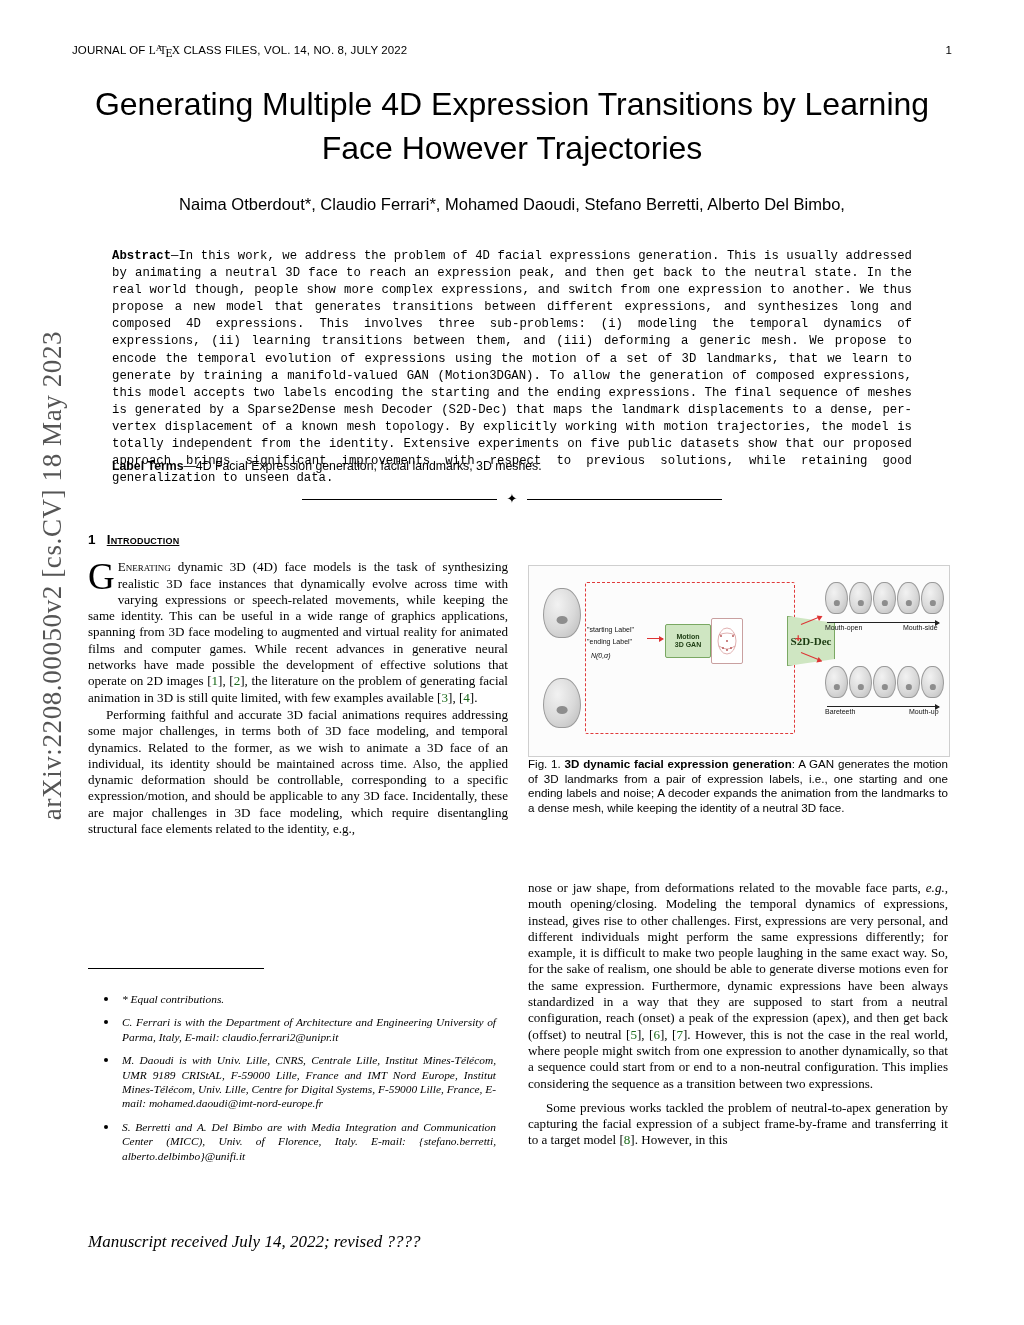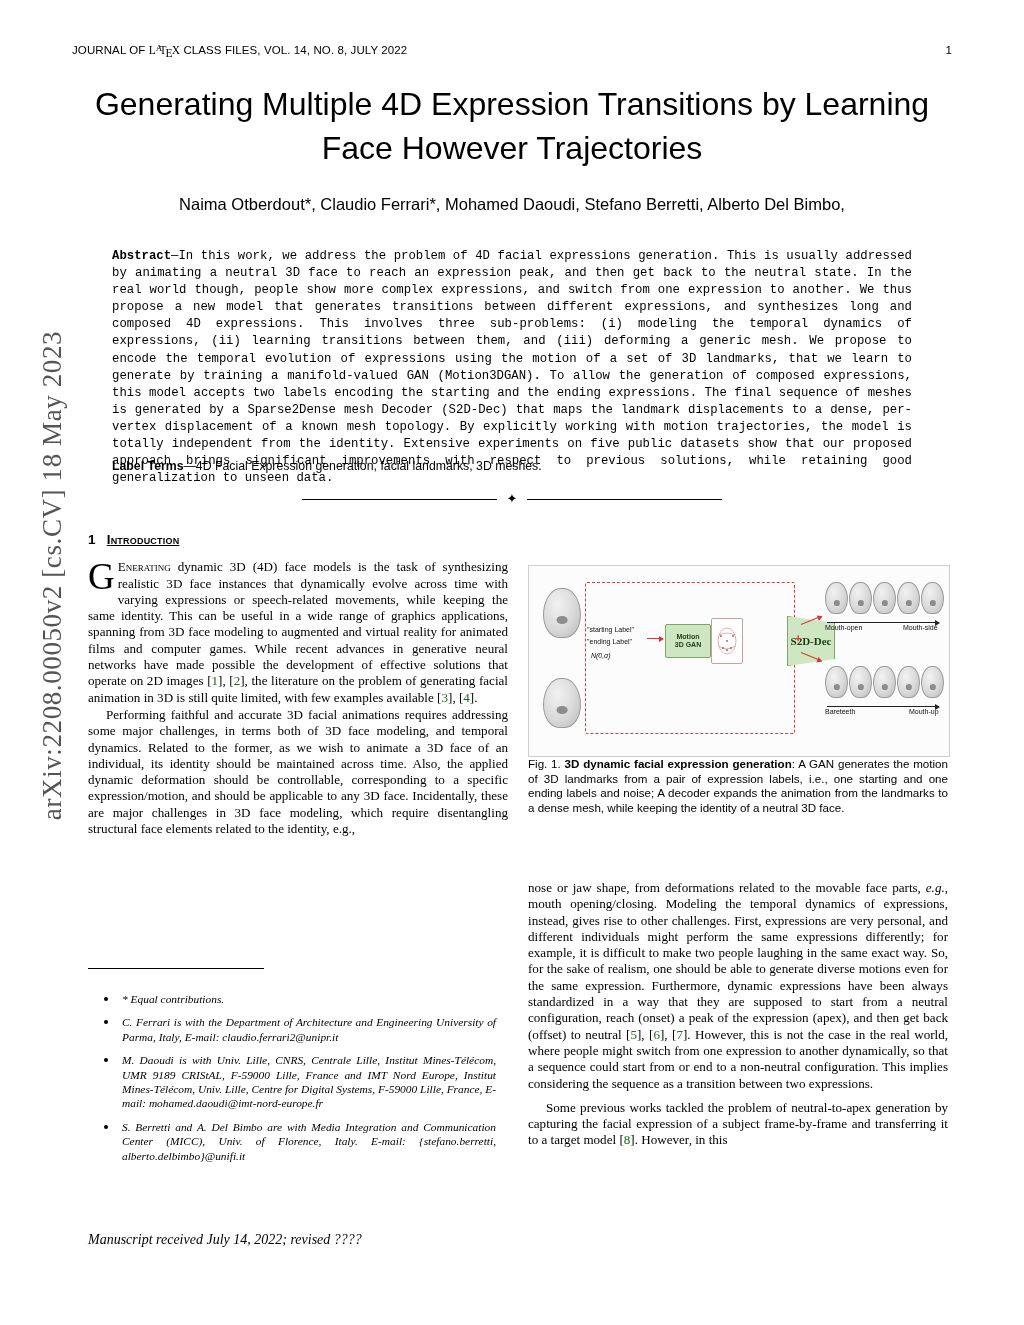--- a/index.html
+++ b/index.html
@@ -117,21 +117,21 @@
     text-align:justify;
   }
   .footnotes ul{list-style:none;margin:12px;padding:0;}
   .footnotes li{position:relative;padding-left:22px;margin-bottom:9px;}
   .footnotes li:before{
     content:"";
     position:absolute;left:4px;top:5px;width:4px;height:4px;border-radius:50%;background:#000;
   }
   .manuscript{
     position:absolute; left:88px; top:1232px; width:420px;
-    font-size:14px; font-style:italic;
+    font-size:17px; font-style:italic;
   }
 
   
   .figure{position:absolute; left:528px; top:565px; width:420px;}
   .figbox{
     width:420px;height:190px;
     border:1px solid #cfcfcf;
     background:#fcfcfc;
     position:relative;
     overflow:hidden;

